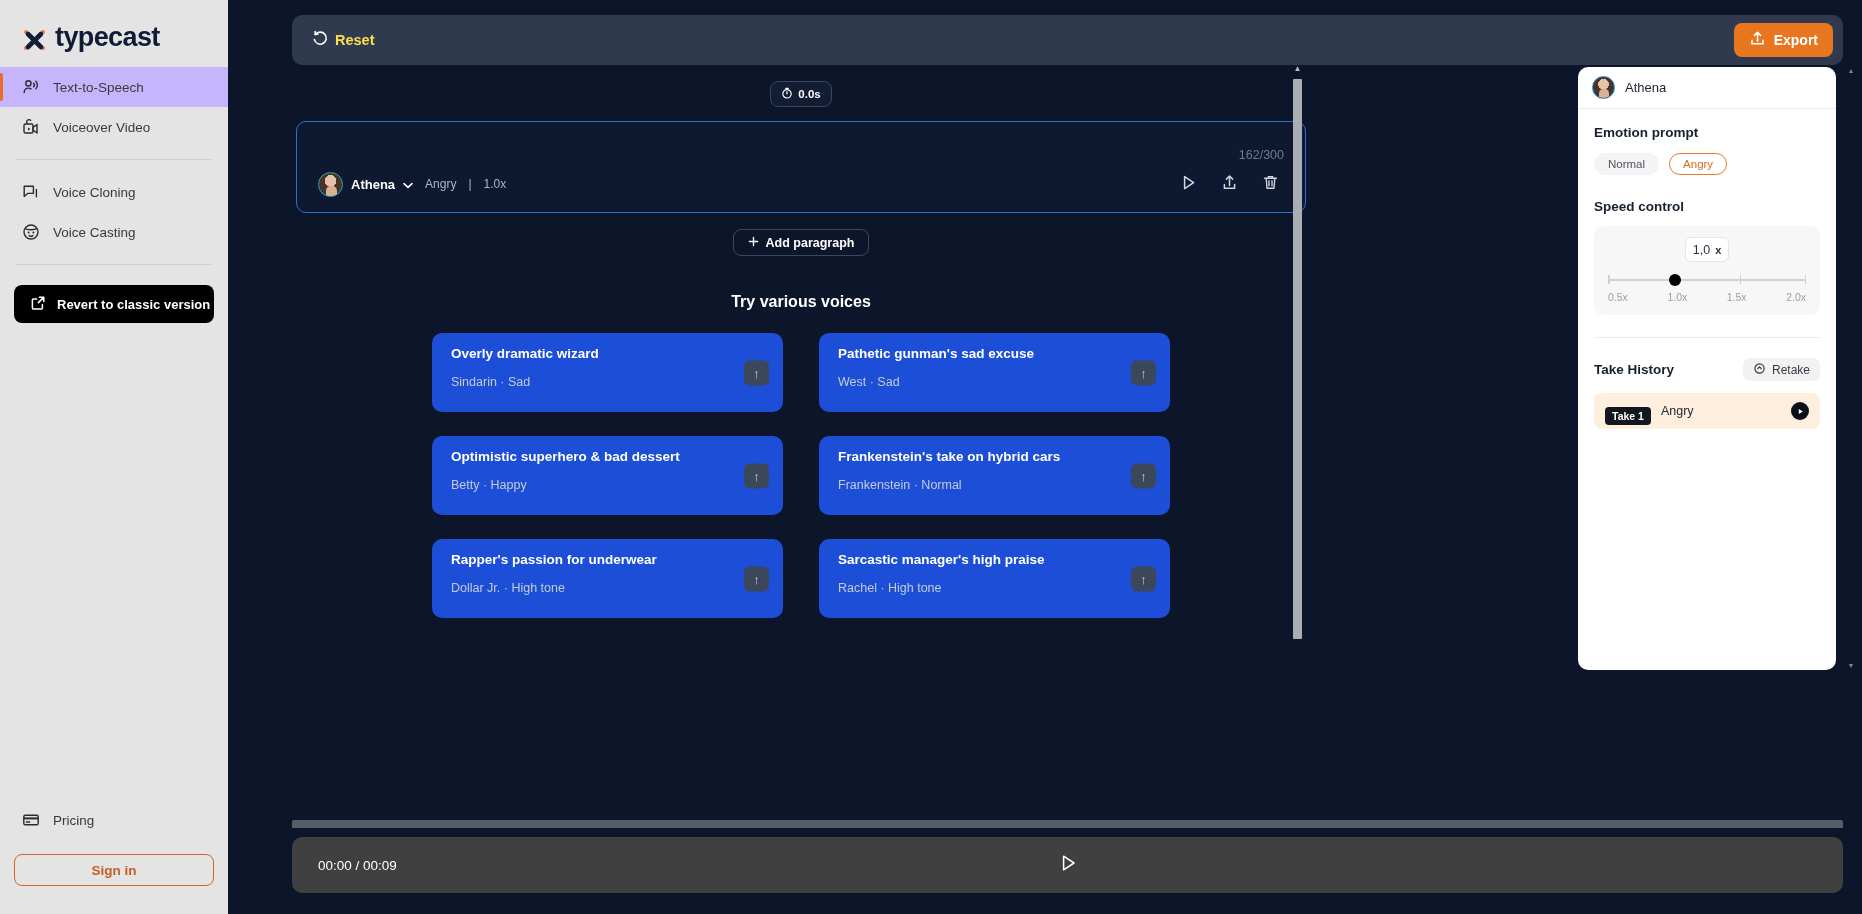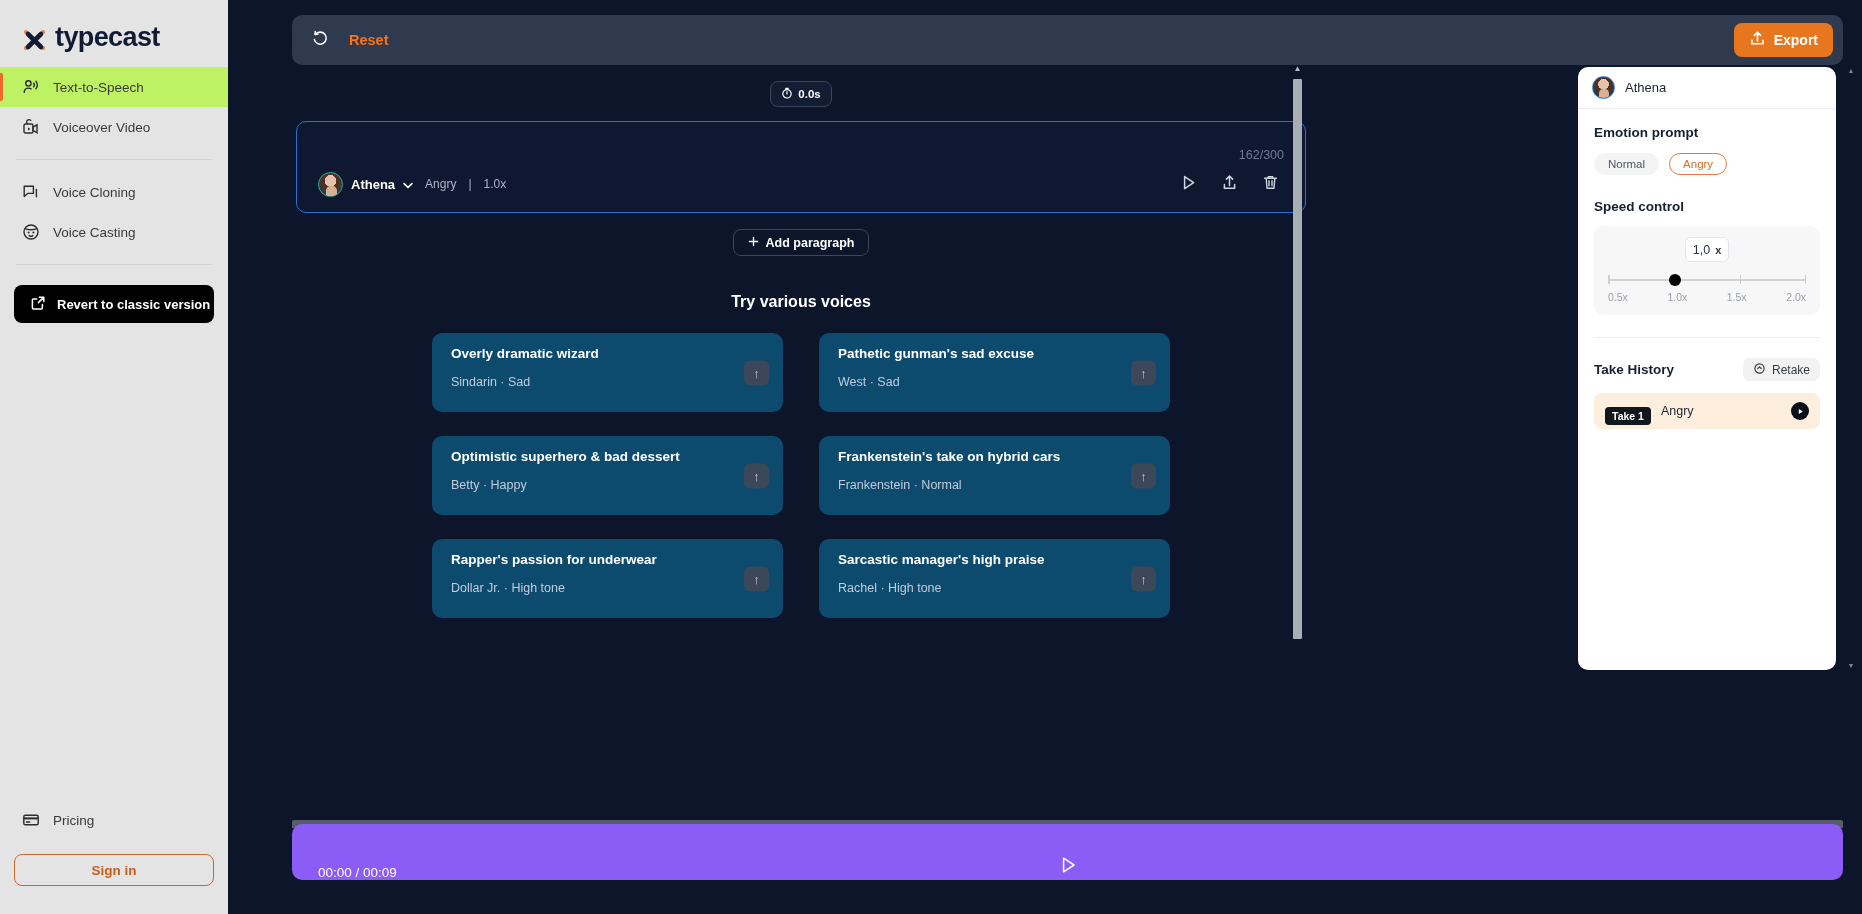--- a/index.html
+++ b/index.html
@@ -23,21 +23,21 @@
   .logo-mark { width: 26px; height: 26px; position: relative; flex: 0 0 26px; }
   .logo-text { font-size: 27px; font-weight: 700; color: #111b36; letter-spacing: -0.6px; }
 
   .nav-group { display: flex; flex-direction: column; }
   .nav-item {
     height: 40px; display: flex; align-items: center; gap: 13px;
     padding-left: 22px; font-size: 13.5px; color: #3a3a3a;
     position: relative; cursor: pointer;
   }
   .nav-item .ni-ico { width: 18px; height: 18px; flex: 0 0 18px; display:flex; align-items:center; justify-content:center; }
-  .nav-item.active { background: #bef264; }
+  .nav-item.active { background: #c4b5fd; }
   .nav-item.active::before {
     content:""; position:absolute; left:0; top:6px; bottom:6px; width:3px; background:#ea6b2a; border-radius:0 2px 2px 0;
   }
   .nav-sep { height:1px; background:#d0d0d0; margin:12px 16px; }
 
   .revert-btn {
     margin: 8px 14px 0 14px; height: 38px; border-radius: 8px;
     background: #000; color: #fff; font-size: 13px; font-weight: 700;
     display: flex; align-items: center; gap: 11px; padding-left: 16px; cursor: pointer;
   }
@@ -54,21 +54,21 @@
   
   .main {
     flex: 1 1 auto; background: #0c1529; position: relative; height: 914px;
     display: flex; flex-direction: column;
   }
   .topbar {
     margin: 15px 19px 0 64px; height: 50px; background: #2f3a4f; border-radius: 10px;
     display: flex; align-items: center; justify-content: space-between;
     padding: 0 10px 0 19px; flex: 0 0 50px;
   }
-  .reset-btn { display:flex; align-items:center; gap:19px; color:#f97316; font-size:14.5px; font-weight:700; cursor:pointer; }
+  .reset-btn { display:flex; align-items:center; gap:5px; color:#fde047; font-size:14.5px; font-weight:700; cursor:pointer; }
   .export-btn {
     background:#e8761f; color:#fff; border-radius:8px; height:34px; padding:0 15px;
     display:flex; align-items:center; gap:8px; font-size:14px; font-weight:700; cursor:pointer;
   }
 
   .workspace { flex: 1 1 auto; display: flex; position: relative; overflow: hidden; }
 
   .doc-col {
     width: 1018px; flex: 0 0 1018px; margin-left: 64px; position: relative;
     padding-top: 16px;
@@ -105,21 +105,21 @@
   .addpara-btn {
     border:1px solid #3b475e; border-radius:8px; background:transparent; color:#fff;
     height:27px; padding:0 14px; display:flex; align-items:center; gap:7px;
     font-size:12.5px; font-weight:700; cursor:pointer;
   }
 
   .try-title { text-align:center; color:#fff; font-size:16px; font-weight:700; margin-top:37px; }
 
   .voice-grid { display:grid; grid-template-columns: 1fr 1fr; gap:24px 36px; margin:22px 140px 0 140px; }
   .vcard {
-    background:#0c4a6e; border-radius:10px; height:79px; padding:13px 14px 0 19px;
+    background:#1d4ed8; border-radius:10px; height:79px; padding:13px 14px 0 19px;
     position:relative; cursor:pointer;
   }
   .vcard-title { color:#fff; font-size:13.5px; font-weight:700; }
   .vcard-sub { color:#c3ccda; font-size:12.5px; margin-top:14px; }
   .vcard-btn {
     position:absolute; right:14px; top:50%; transform:translateY(-50%);
     width:25px; height:25px; border-radius:6px; background:#3c4759;
     display:flex; align-items:center; justify-content:center; color:#c9d2df; font-size:13px;
   }
 
@@ -175,22 +175,22 @@
   }
   .take-badge { background:#12161d; color:#fff; font-size:10.5px; font-weight:700; border-radius:4px; padding:3px 7px;margin-top:9px; }
   .take-emotion { font-size:12.5px; color:#222a36; flex:1 1 auto; }
   .take-play { width:18px; height:18px; border-radius:50%; background:#0a0f18; display:flex; align-items:center; justify-content:center; }
 
   .rp-scroll { position:absolute; right:7px; top:-2px; width:8px; height:610px; }
   .rp-scroll .arr { position:absolute; left:0; width:8px; text-align:center; color:#7a8496; font-size:7px; }
 
   
   .player {
-    position:absolute; left:64px; right:19px; bottom:34px; height:56px;
-    background:#8b5cf6; border-radius:10px; display:flex; align-items:flex-end;
+    position:absolute; left:64px; right:19px; bottom:21px; height:56px;
+    background:#404040; border-radius:10px; display:flex; align-items:center;
     padding:0 26px;
   }
   .player-time { color:#fff; font-size:13.5px; }
   .player-play { position:absolute; left:50%; transform:translateX(-50%); cursor:pointer; }
   .player-strip { position:absolute; left:64px; right:19px; bottom:86px; height:8px; background:#565d69; border-radius:2px 2px 0 0; }
 </style>
 </head>
 <body>
 
 <div class="app">

